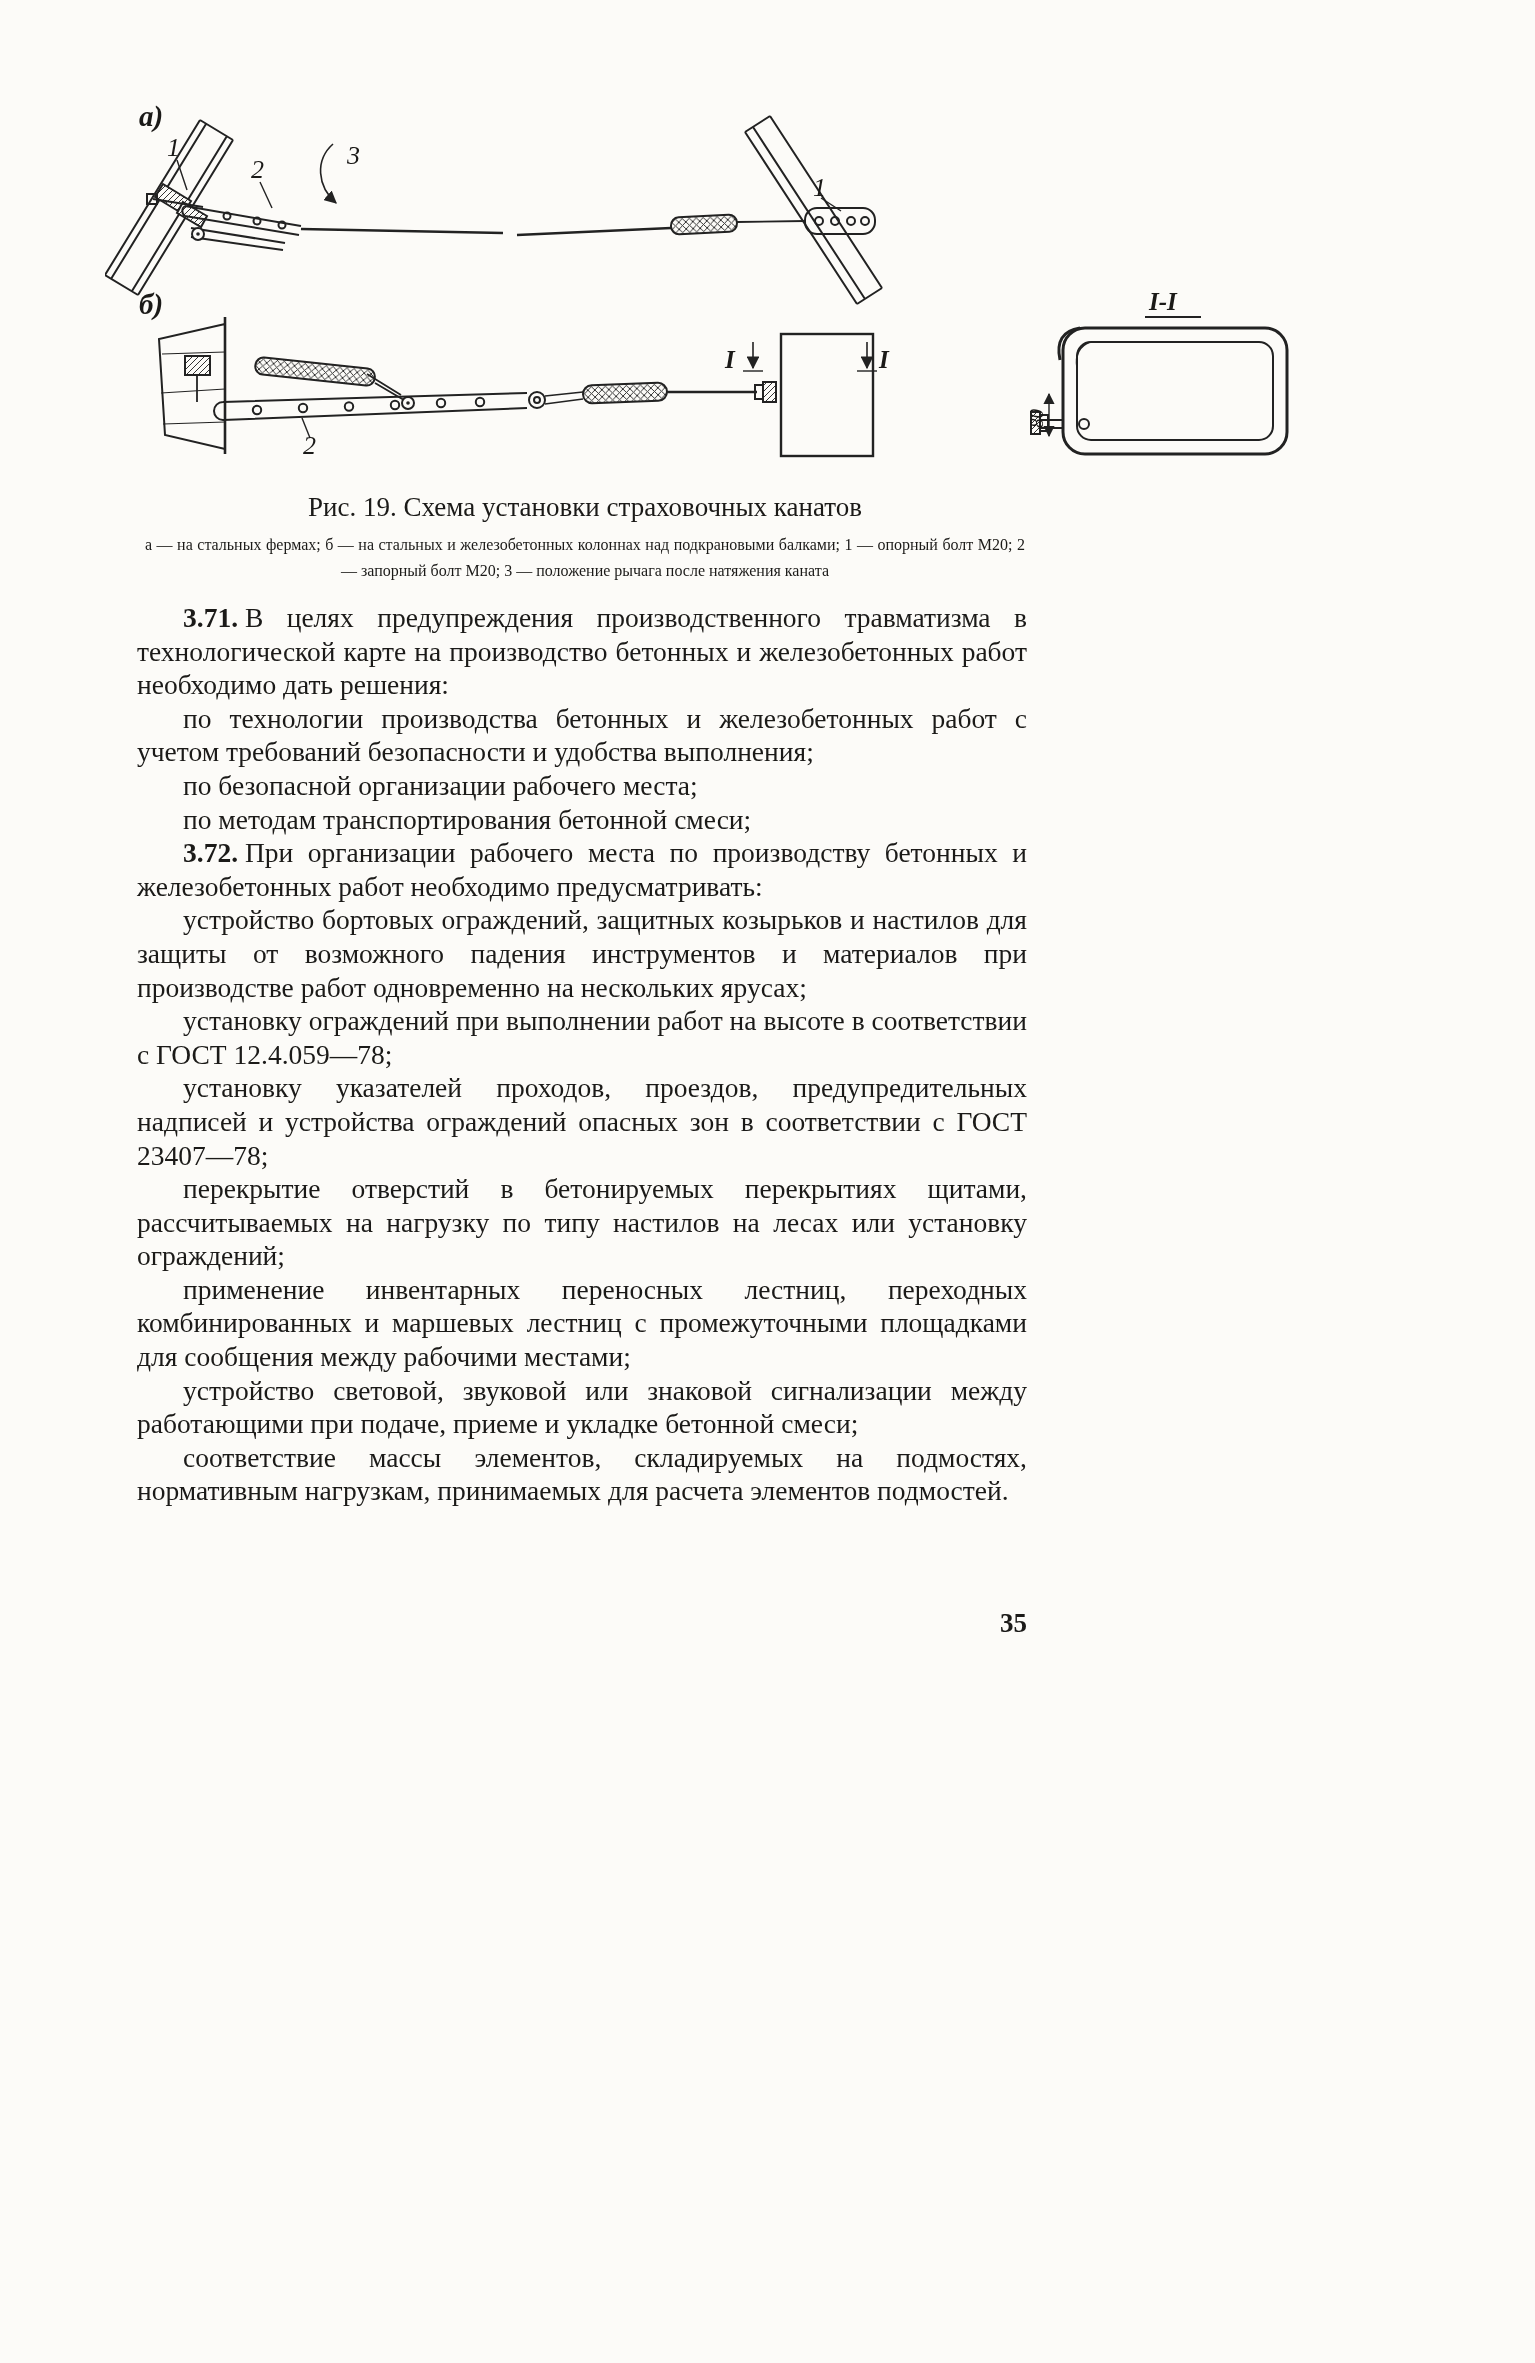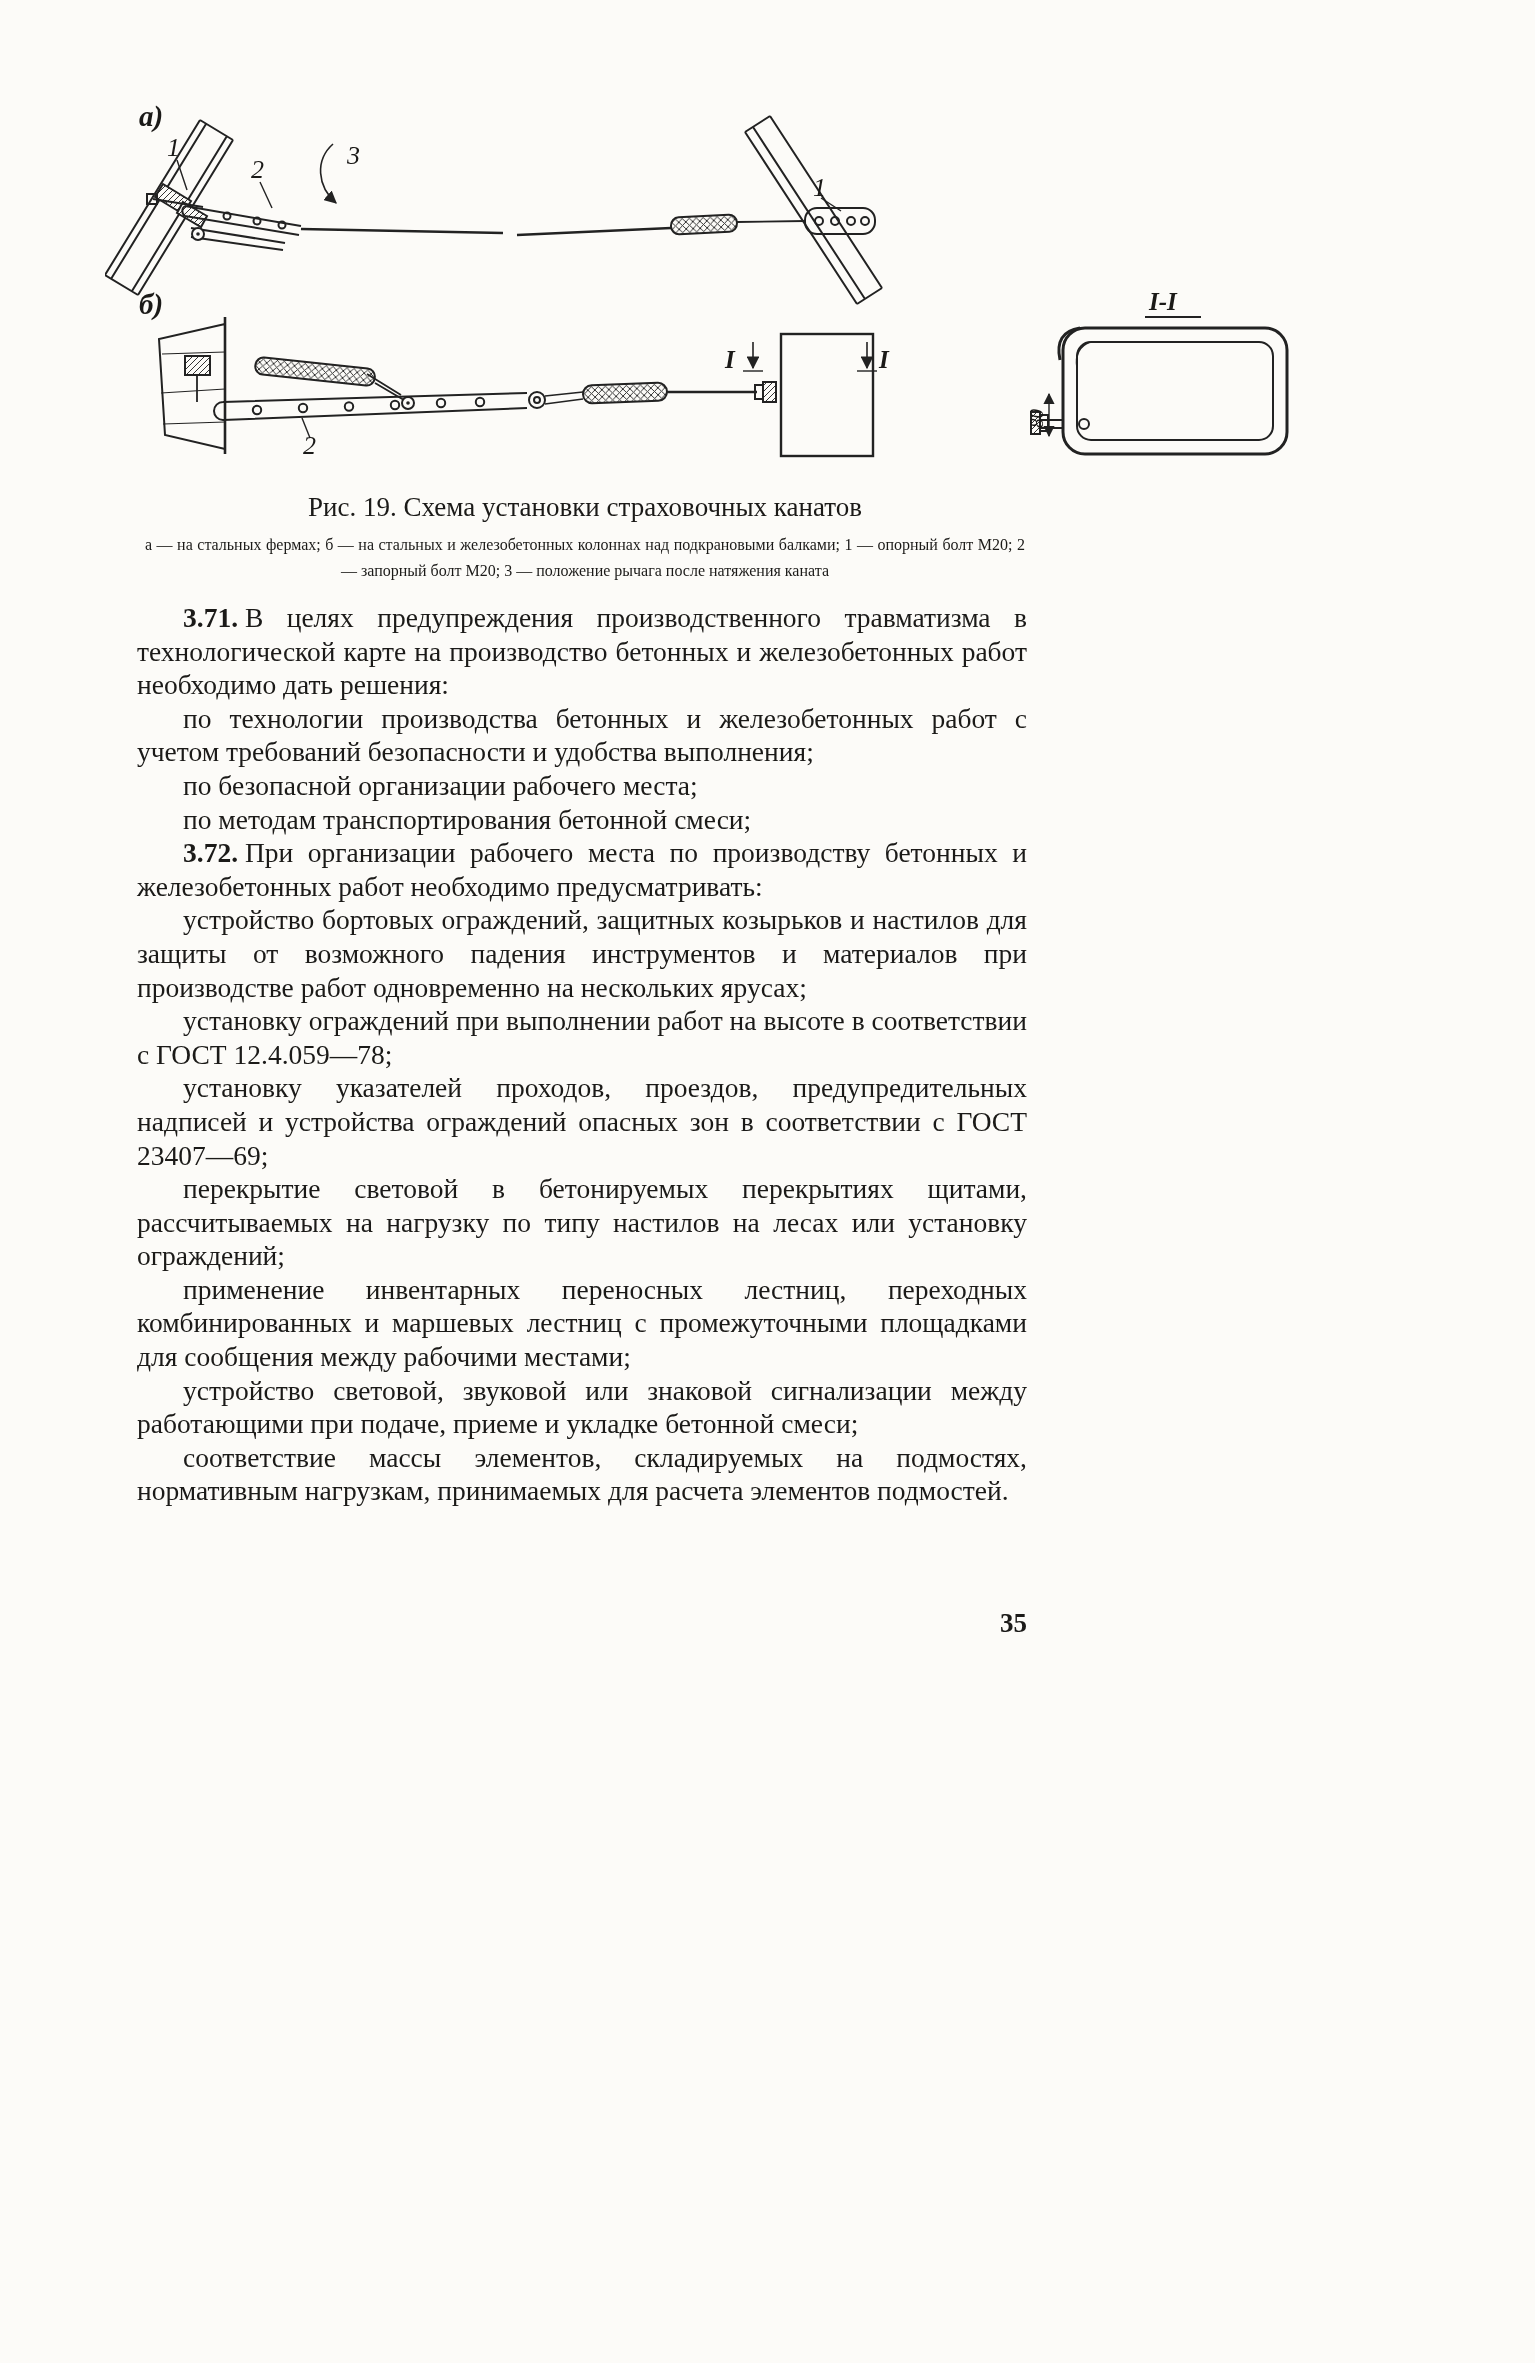--- a/index.html
+++ b/index.html
@@ -168,22 +168,22 @@
   <div class="fig-caption">а — на стальных фермах; б — на стальных и железобетонных колоннах над подкрановыми балками; 1 — опорный болт М20; 2 — запорный болт М20; 3 — положение рычага после натяжения каната</div>
 
   <div class="body-text">
     <p><b class="pnum">3.71.</b><span>В целях предупреждения производственного травматизма в технологической карте на производство бетонных и железобетонных работ необходимо дать решения:</span></p>
     <p><span>по технологии производства бетонных и железобетонных работ с учетом требований безопасности и удобства выполнения;</span></p>
     <p><span>по безопасной организации рабочего места;</span></p>
     <p><span>по методам транспортирования бетонной смеси;</span></p>
     <p><b class="pnum">3.72.</b><span>При организации рабочего места по производству бетонных и железобетонных работ необходимо предусматривать:</span></p>
     <p><span>устройство бортовых ограждений, защитных козырьков и настилов для защиты от возможного падения инструментов и материалов при производстве работ одновременно на нескольких ярусах;</span></p>
     <p><span>установку ограждений при выполнении работ на высоте в соответствии с ГОСТ 12.4.059—78;</span></p>
-    <p><span>установку указателей проходов, проездов, предупредительных надписей и устройства ограждений опасных зон в соответствии с ГОСТ 23407—69;</span></p>
-    <p><span>перекрытие световой в бетонируемых перекрытиях щитами, рассчитываемых на нагрузку по типу настилов на лесах или установку ограждений;</span></p>
+    <p><span>установку указателей проходов, проездов, предупредительных надписей и устройства ограждений опасных зон в соответствии с ГОСТ 23407—78;</span></p>
+    <p><span>перекрытие отверстий в бетонируемых перекрытиях щитами, рассчитываемых на нагрузку по типу настилов на лесах или установку ограждений;</span></p>
     <p><span>применение инвентарных переносных лестниц, переходных комбинированных и маршевых лестниц с промежуточными площадками для сообщения между рабочими местами;</span></p>
     <p><span>устройство световой, звуковой или знаковой сигнализации между работающими при подаче, приеме и укладке бетонной смеси;</span></p>
     <p><span>соответствие массы элементов, складируемых на подмостях, нормативным нагрузкам, принимаемых для расчета элементов подмостей.</span></p>
   </div>
 
   <div class="page-number">35</div>
 
 </div>
 
 </body></html>

